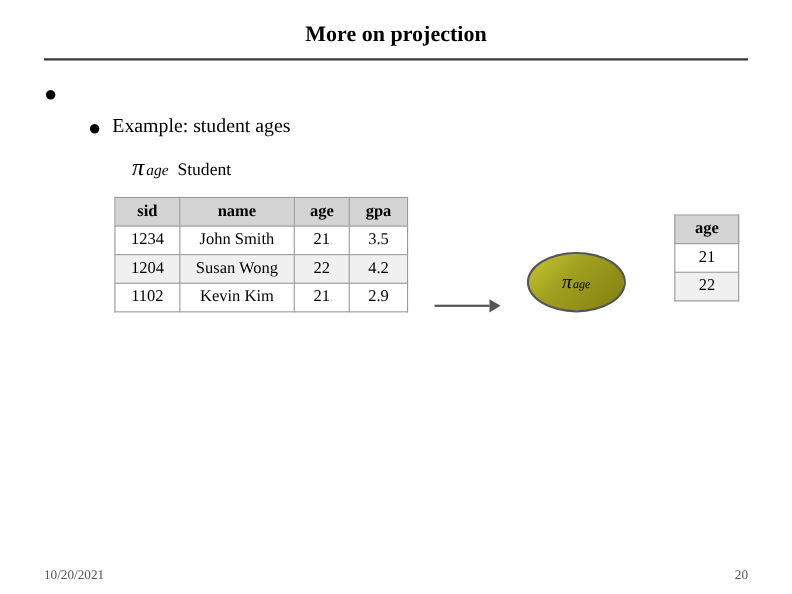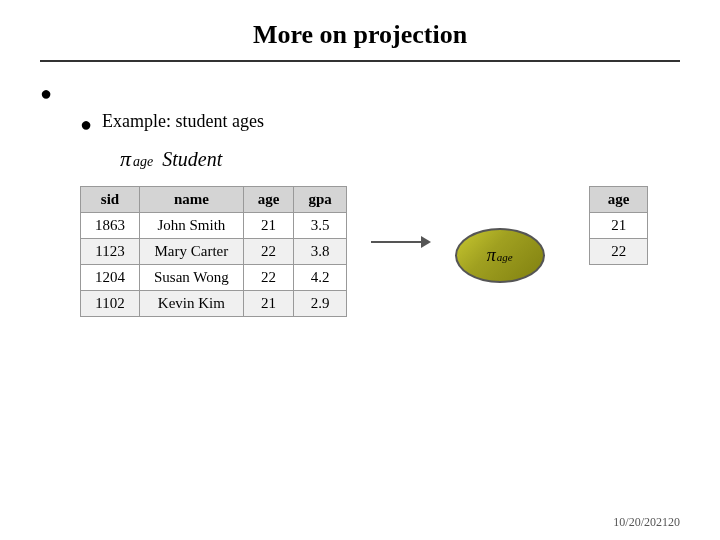--- a/index.html
+++ b/index.html
@@ -20,21 +20,21 @@
     }
 
     .title-area {
       text-align: center;
       padding-bottom: 10px;
       border-bottom: 2px solid #333;
       margin-bottom: 18px;
     }
 
     .title {
-      font-size: 26px;
+      font-size: 20px;
       font-weight: bold;
       color: #000;
     }
 
     .bullet-main {
       display: flex;
       align-items: flex-start;
       font-size: 20px;
       margin-bottom: 6px;
       gap: 10px;
@@ -68,29 +68,28 @@
       font-style: italic;
     }
 
     .pi-subscript {
       font-size: 14px;
       vertical-align: sub;
       font-style: italic;
     }
 
     .pi-table-italic {
-      font-style: italic;
-      font-size: 20px;
+      font-size: 16px;
     }
 
     .content-area {
       display: flex;
-      align-items: flex-start;
+      align-items: flex-end;
       gap: 24px;
-      margin-left: 40px;
+      margin-left: 64px;
     }
 
     table {
       border-collapse: collapse;
       font-size: 15px;
     }
 
     table th, table td {
       border: 1px solid #999;
       padding: 4px 14px;
@@ -185,24 +184,23 @@
       border-bottom: 6px solid transparent;
       border-left: 10px solid #555;
     }
 
     .footer {
       position: absolute;
       bottom: 10px;
       left: 40px;
       right: 40px;
       display: flex;
-      justify-content: flex-end;
+      justify-content: space-between;
       font-size: 12px;
       color: #555;
-      margin-left: 18px;
     }
   </style>
 </head>
 <body>
 
 <div class="page">
 
   <div class="title-area">
     <span class="title">More on projection</span>
   </div>
@@ -229,30 +227,24 @@
       <thead>
         <tr>
           <th>sid</th>
           <th>name</th>
           <th>age</th>
           <th>gpa</th>
         </tr>
       </thead>
       <tbody id="student-tbody">
       <tr>
-      <td>1863</td>
+      <td>1234</td>
       <td>John Smith</td>
       <td>21</td>
       <td>3.5</td>
-    </tr>
-          <tr>
-      <td>1123</td>
-      <td>Mary Carter</td>
-      <td>22</td>
-      <td>3.8</td>
     </tr>
           <tr>
       <td>1204</td>
       <td>Susan Wong</td>
       <td>22</td>
       <td>4.2</td>
     </tr>
           <tr>
       <td>1102</td>
       <td>Kevin Kim</td>

